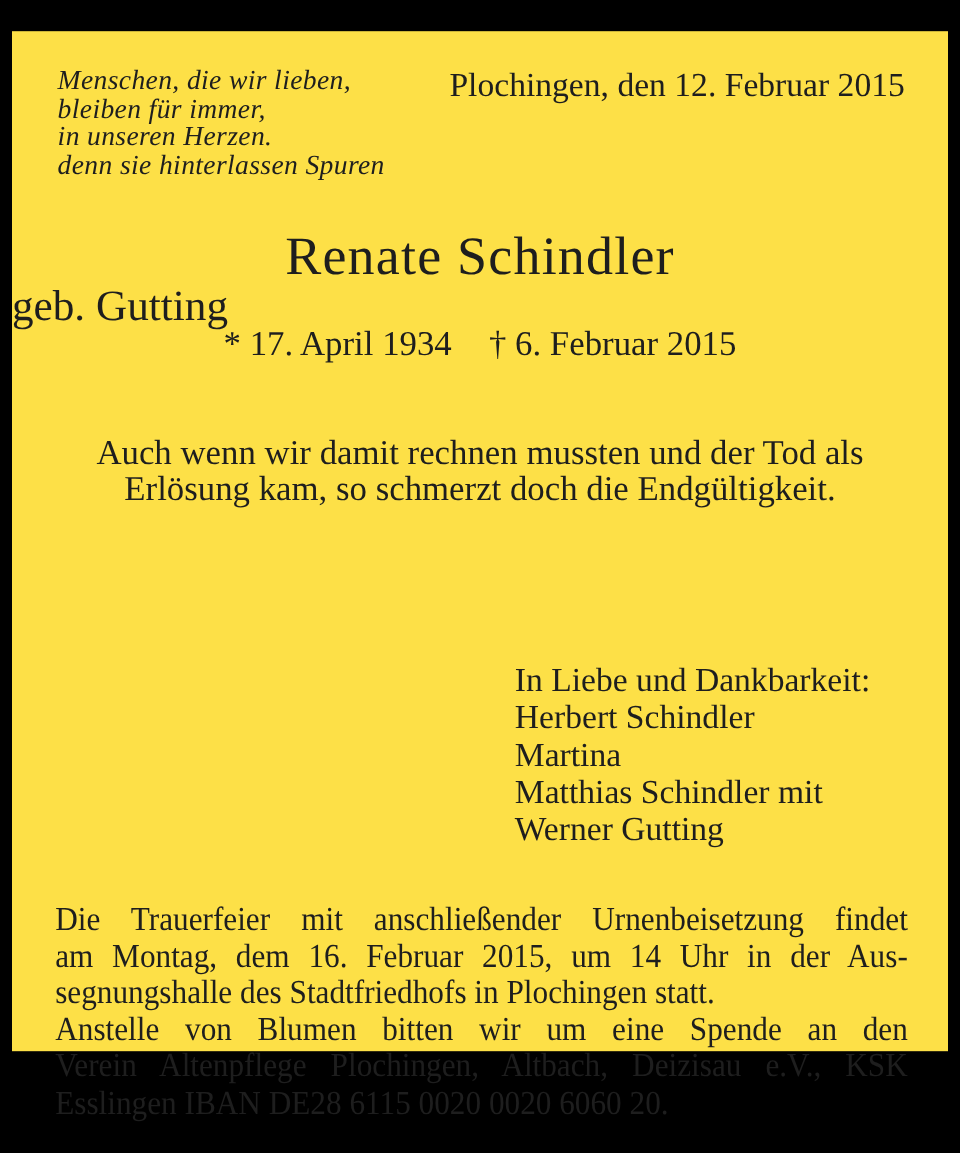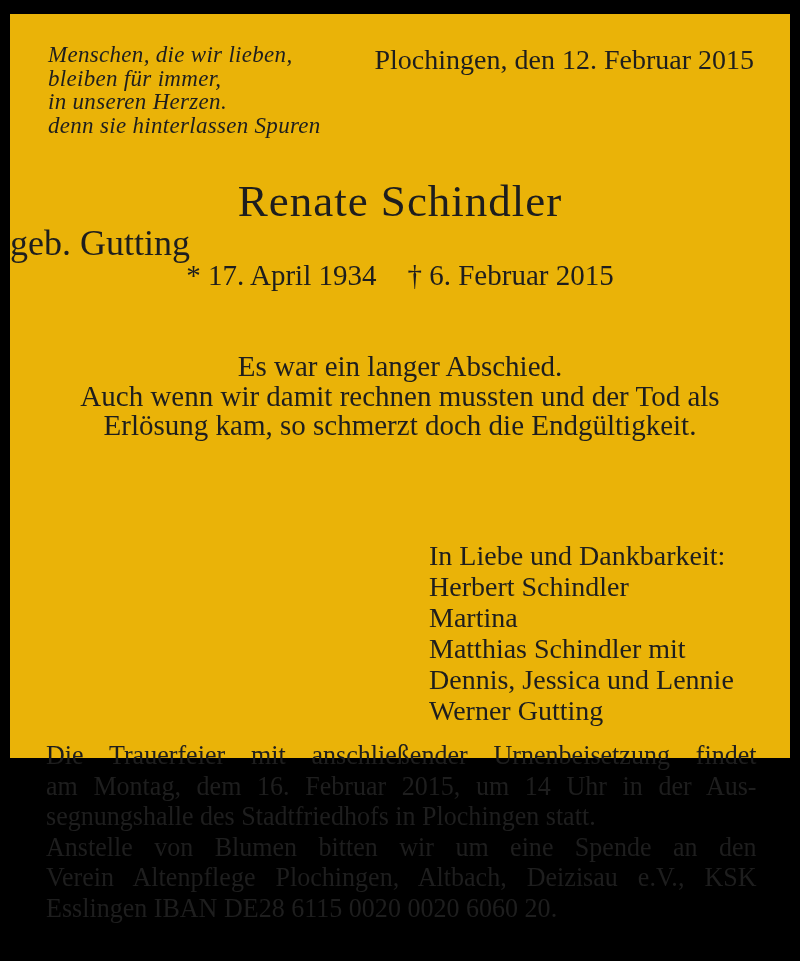--- a/index.html
+++ b/index.html
@@ -10,24 +10,24 @@
     position: relative;
     width: 800px;
     height: 961px;
     background: #000000;
     overflow: hidden;
     font-family: "Liberation Serif", "DejaVu Serif", serif;
   }
   .card {
     position: absolute;
     left: 10px;
-    top: 14px;
+    top: 26px;
     width: 780px;
-    height: 744px;
-    background: #eab308;
+    height: 850px;
+    background: #fde047;
     color: #1e1e1e;
   }
   .epigraph {
     position: absolute;
     left: 38px;
     top: 29px;
     font-style: italic;
     font-size: 23px;
     line-height: 23.5px;
     letter-spacing: 0.3px;
@@ -130,31 +130,29 @@
 
     <div class="deceased-name">Renate Schindler</div>
 
     <div class="birth-name">geb. Gutting</div>
 
     <div class="life-dates">
       <span class="birth-date">* 17. April 1934</span><span class="death-date">† 6. Februar 2015</span>
     </div>
 
     <div class="eulogy">
-      <div>Es war ein langer Abschied.</div>
       <div>Auch wenn wir damit rechnen mussten und der Tod als</div>
       <div>Erlösung kam, so schmerzt doch die Endgültigkeit.</div>
     </div>
 
     <div class="mourners">
       <div>In Liebe und Dankbarkeit:</div>
       <div>Herbert Schindler</div>
       <div>Martina</div>
       <div>Matthias Schindler mit</div>
-      <div>Dennis, Jessica und Lennie</div>
       <div>Werner Gutting</div>
     </div>
 
     <div class="funeral">
       <div class="line just">Die Trauerfeier mit anschließender Urnenbeisetzung findet</div>
       <div class="line just">am Montag, dem 16. Februar 2015, um 14 Uhr in der Aus-</div>
       <div class="line last">segnungshalle des Stadtfriedhofs in Plochingen statt.</div>
       <div class="line just">Anstelle von Blumen bitten wir um eine Spende an den</div>
       <div class="line just">Verein Altenpflege Plochingen, Altbach, Deizisau e.V., KSK</div>
       <div class="line last">Esslingen IBAN DE28 6115 0020 0020 6060 20.</div>

